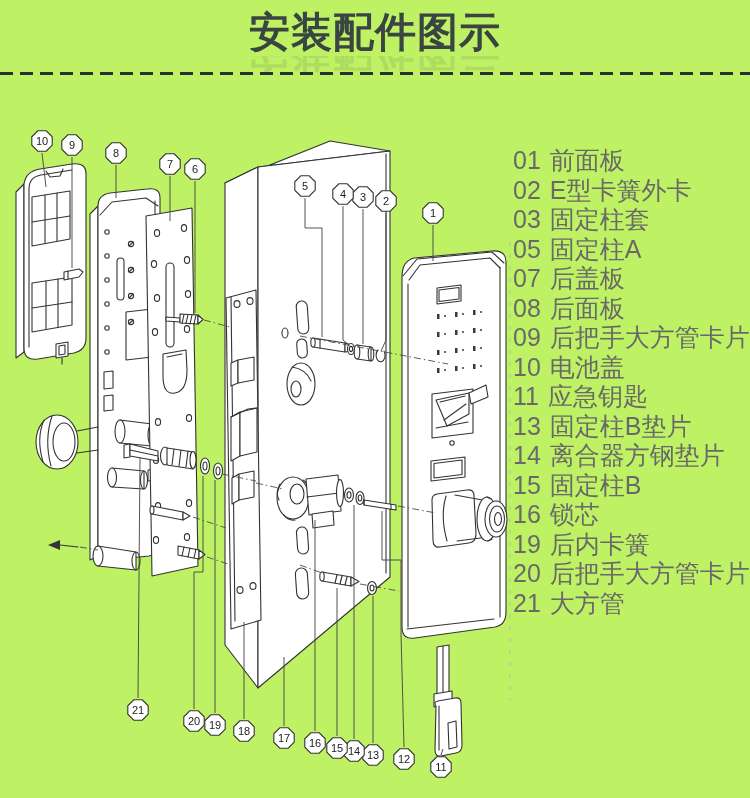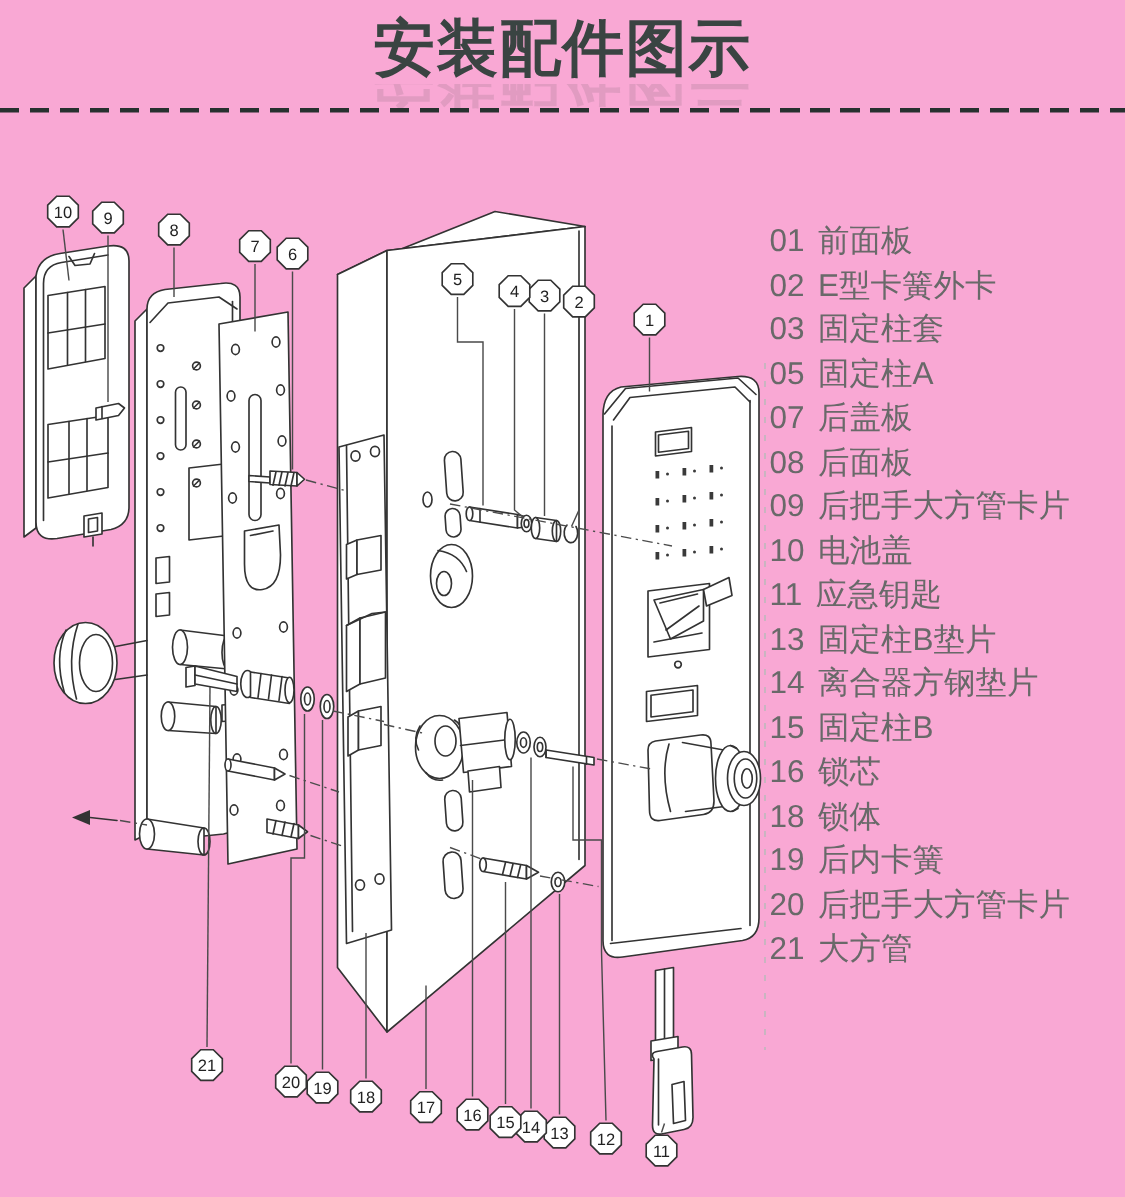--- a/index.html
+++ b/index.html
@@ -1,16 +1,16 @@
 <!DOCTYPE html>
 <html><head>
 <meta charset="utf-8">
 <style>
   html,body{margin:0;padding:0;background:#ffffff;}
-  .page{position:relative;width:750px;height:798px;background:#f9a8d4;overflow:hidden;
+  .page{position:relative;width:750px;height:798px;background:#bef264;overflow:hidden;
         font-family:"Liberation Sans",sans-serif;}
   .title{position:absolute;left:0;top:10px;width:750px;text-align:center;
          font-size:41px;font-weight:700;color:#3a4442;letter-spacing:1px;line-height:1.1;}
   .title-reflection{position:absolute;left:0;top:56px;width:750px;height:18px;overflow:hidden;
          text-align:center;font-size:41px;font-weight:700;color:#3a4442;letter-spacing:1px;
          transform:scaleY(-1);opacity:0.12;line-height:1.1;pointer-events:none;}
   .dash-line{position:absolute;left:0;top:72px;width:750px;height:3px;
          background:repeating-linear-gradient(90deg,#27312f 0 13px,transparent 13px 20px);}
   svg.diagram{position:absolute;left:0;top:0;}
   svg.diagram *{vector-effect:non-scaling-stroke;}
@@ -18,21 +18,21 @@
   .w{fill:#fff;}
   .dk{fill:#333;stroke:none;}
   .kp{fill:#3a3a3a;stroke:none;}
   .ax{stroke:#4c4c4c;stroke-width:0.9;fill:none;stroke-dasharray:7 3 1.5 3;}
   .fold{stroke:#b9b9b9;stroke-width:1;stroke-dasharray:4 8;}
   .leader{stroke:#4a4a4a;stroke-width:0.95;fill:none;}
   .balloon{fill:#fff;stroke:#333;stroke-width:1.1;}
   .balloon-num{font-family:"Liberation Sans",sans-serif;font-size:11px;fill:#222;
          text-anchor:middle;}
   .parts-list{position:absolute;left:513px;top:146px;margin:0;padding:0;list-style:none;
-         font-size:21px;color:#696969;}
+         font-size:25px;color:#696969;}
   .parts-list li{height:29.5px;line-height:29.5px;white-space:nowrap;}
   .parts-list .num{margin-right:9px;}
 </style>
 </head>
 <body>
 
 <div class="page">
 
   <div class="title">安装配件图示</div>
   <div class="title-reflection">安装配件图示</div>
@@ -445,18 +445,17 @@
       <li><span class="num">05</span><span>固定柱A</span></li>
       <li><span class="num">07</span><span>后盖板</span></li>
       <li><span class="num">08</span><span>后面板</span></li>
       <li><span class="num">09</span><span>后把手大方管卡片</span></li>
       <li><span class="num">10</span><span>电池盖</span></li>
       <li><span class="num">11</span><span>应急钥匙</span></li>
       <li><span class="num">13</span><span>固定柱B垫片</span></li>
       <li><span class="num">14</span><span>离合器方钢垫片</span></li>
       <li><span class="num">15</span><span>固定柱B</span></li>
       <li><span class="num">16</span><span>锁芯</span></li>
-      <li><span class="num">18</span><span>锁体</span></li>
       <li><span class="num">19</span><span>后内卡簧</span></li>
       <li><span class="num">20</span><span>后把手大方管卡片</span></li>
       <li><span class="num">21</span><span>大方管</span></li>
     </ol>
 </div>
 
 </body></html>

